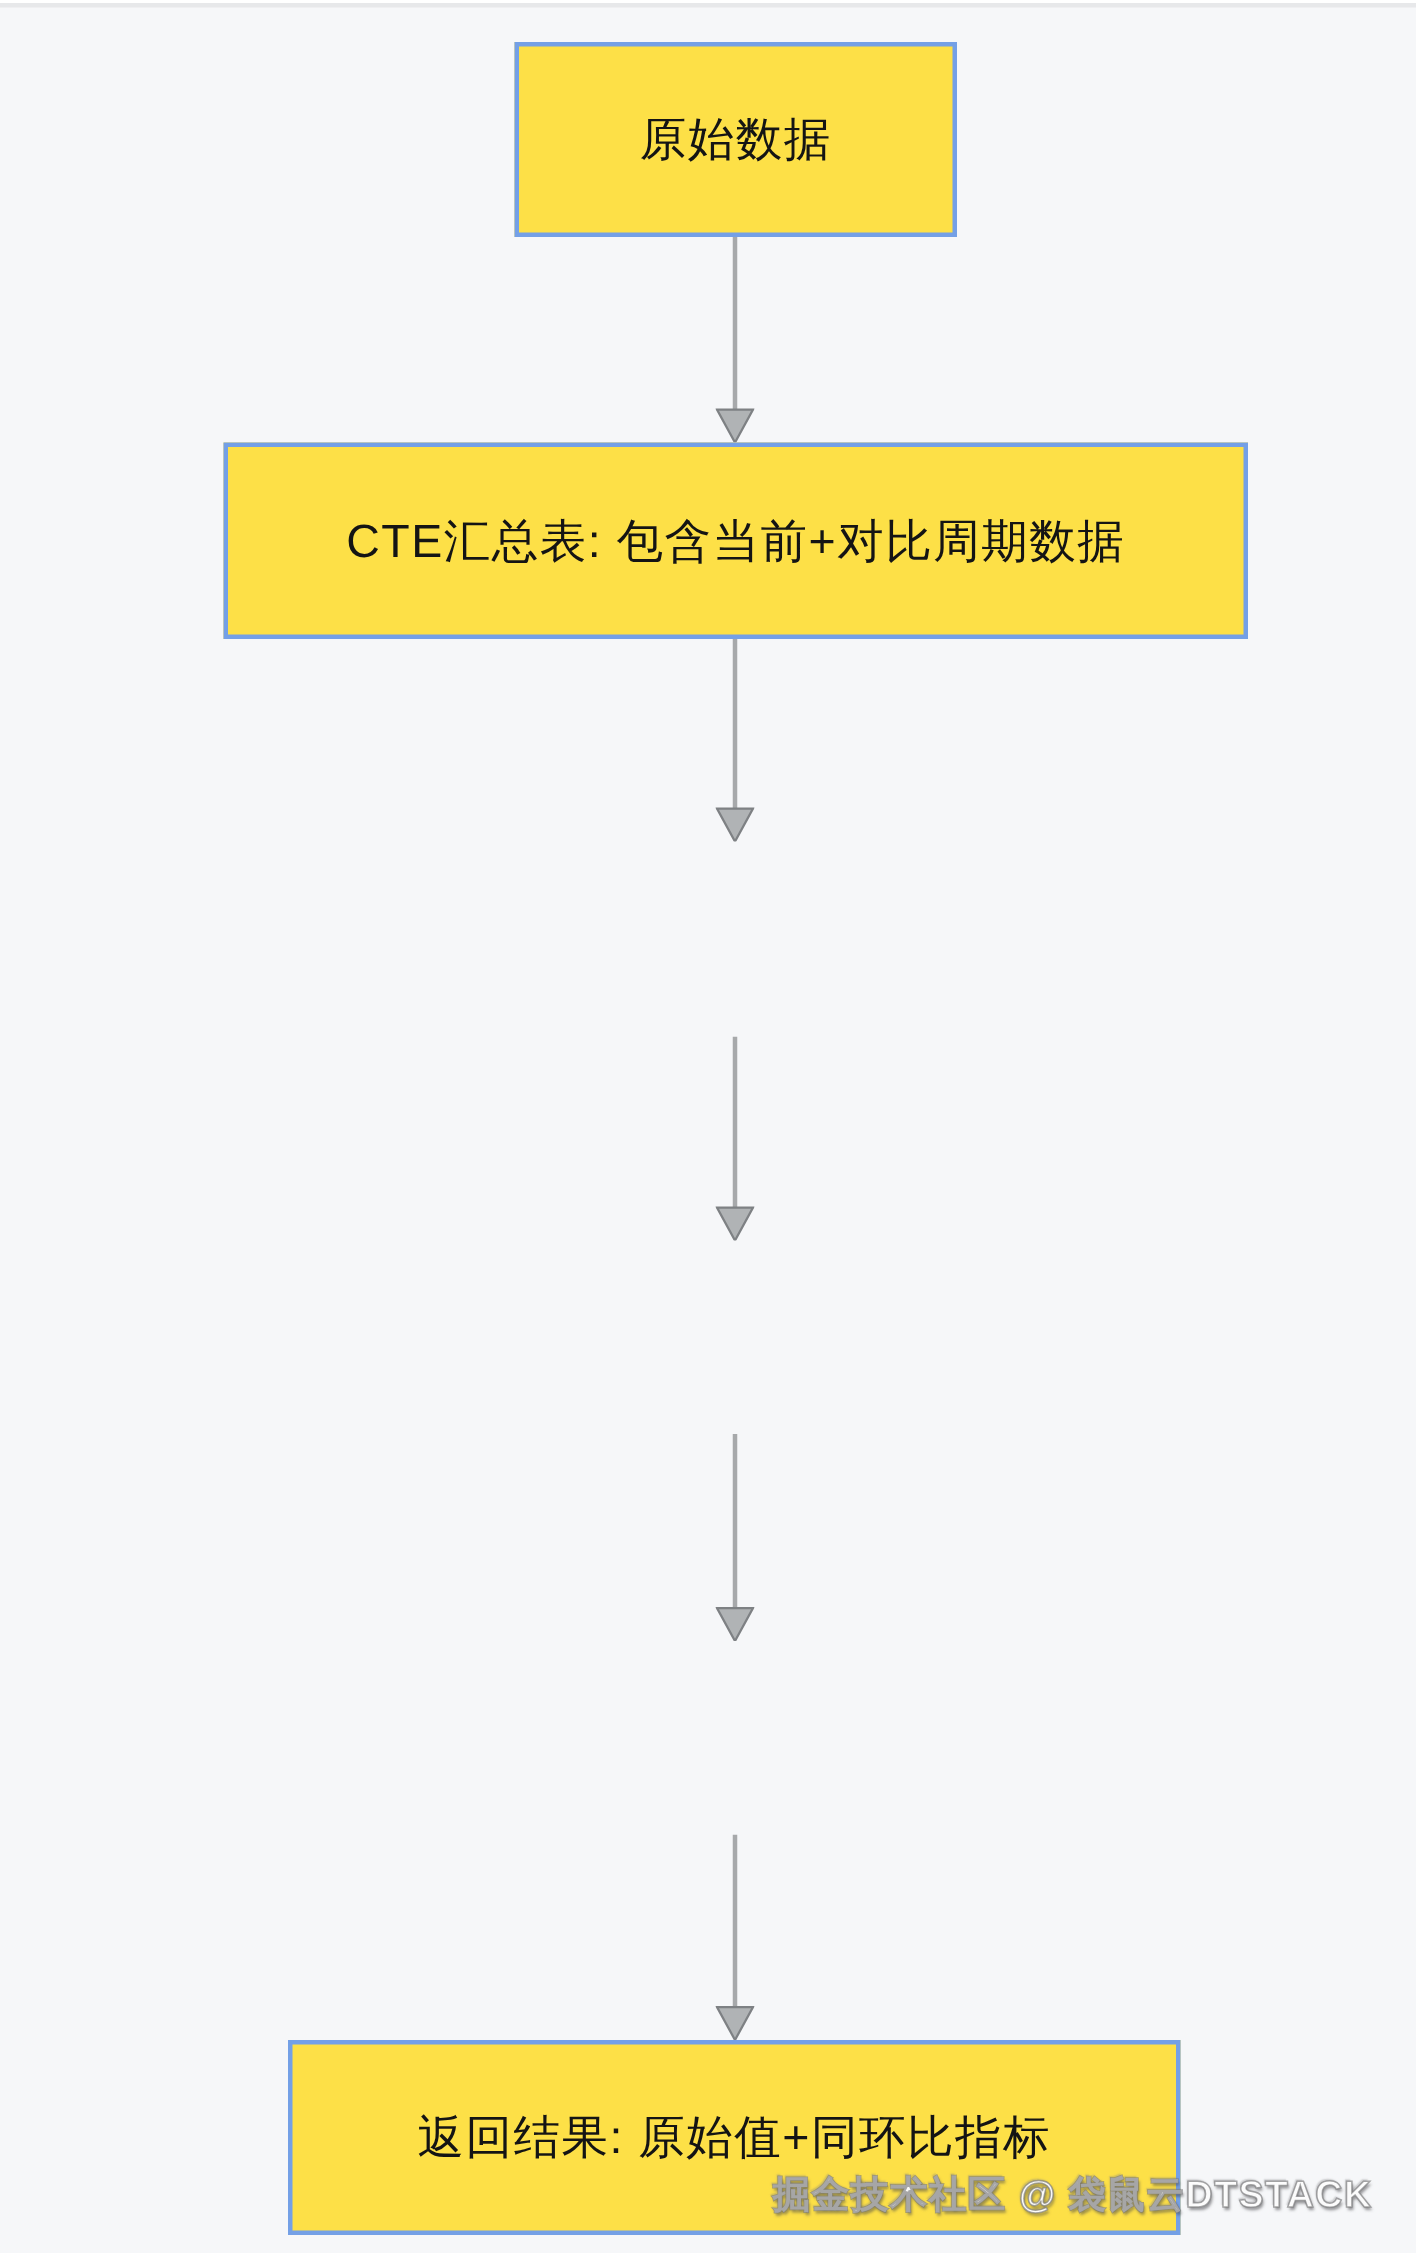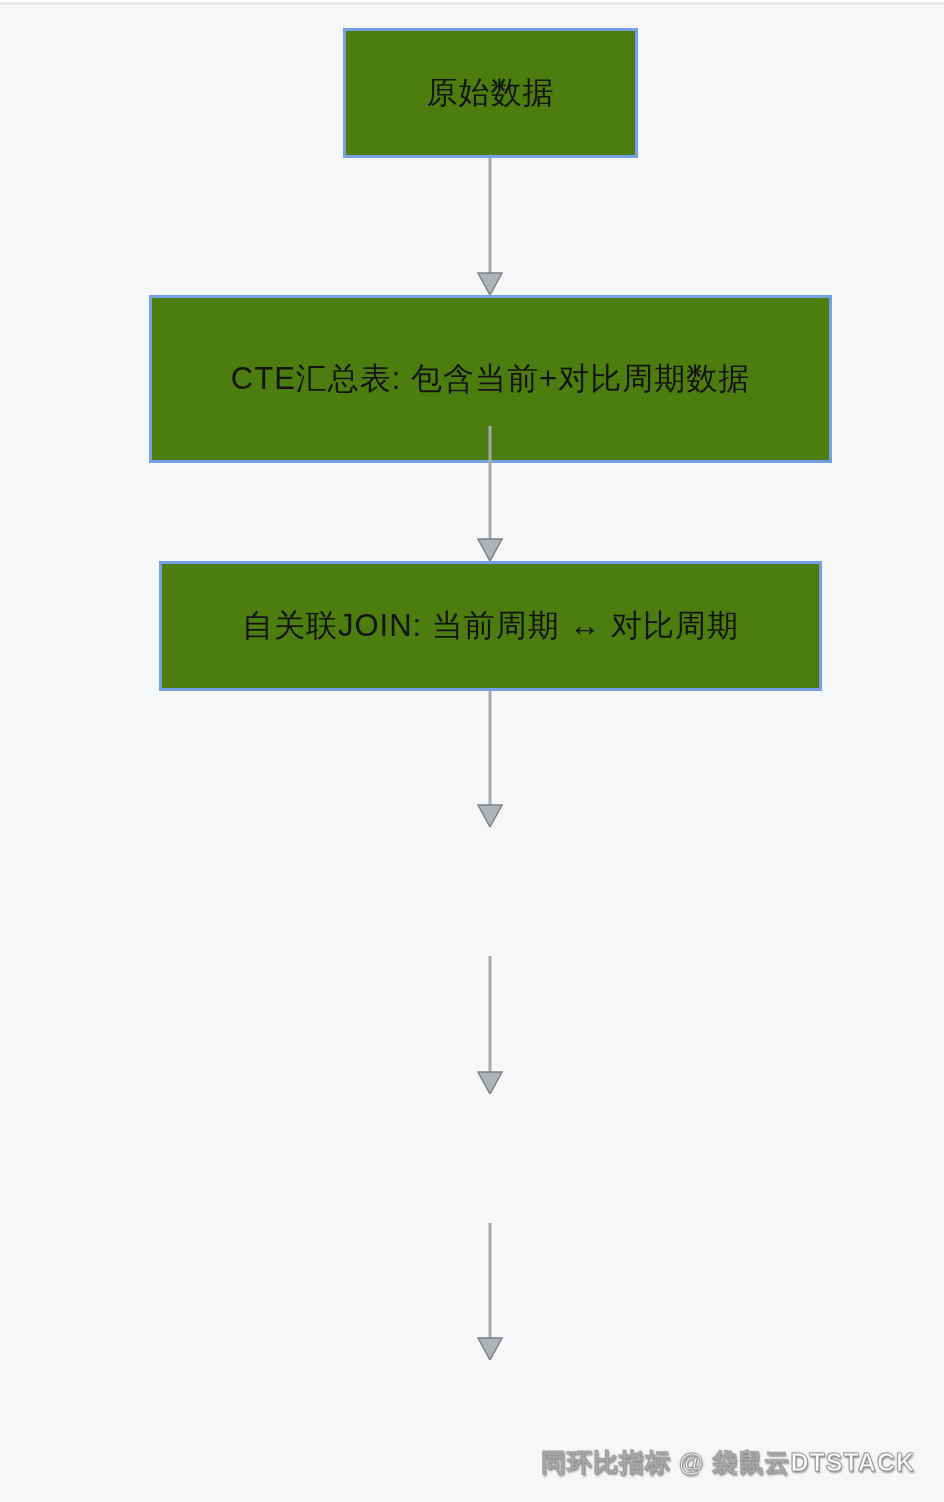--- a/index.html
+++ b/index.html
@@ -23,35 +23,35 @@
   }
   .top-divider {
     position: absolute;
     top: 2px; left: 0;
     width: 100%; height: 3px;
     background: #e7e8ea;
   }
   .node {
     position: absolute;
     box-sizing: border-box;
-    background: #4d7c0f;
+    background: #fde047;
     border: 3px solid #74a0e6;
     display: flex;
     align-items: center;
     justify-content: center;
   }
   .node-label {
     font-size: 31px;
     letter-spacing: 1px;
     color: #141414;
     white-space: nowrap;
     text-align: center;
   }
   .n1 { left: 343px; top: 28px;   width: 295px; height: 130px; }
-  .n2 { left: 149px; top: 295px;  width: 683px; height: 168px; }
+  .n2 { left: 149px; top: 295px;  width: 683px; height: 131px; }
   .n3 { left: 159px; top: 561px;  width: 663px; height: 130px; }
   .n4 { left: 226px; top: 827px;  width: 529px; height: 129px; }
   .n5 { left: 277px; top: 1094px; width: 426px; height: 129px; }
   .n6 { left: 192px; top: 1360px; width: 595px; height: 130px; }
 
   .arrow {
     position: absolute;
     left: 477px;
     width: 26px;
   }
@@ -97,23 +97,20 @@
     <span class="node-label">CTE汇总表: 包含当前+对比周期数据</span>
   </div>
 
   <div class="arrow a2">
     <svg viewBox="0 0 26 135" preserveAspectRatio="none">
       <line x1="13" y1="0" x2="13" y2="114" stroke="#a7a9ab" stroke-width="3"></line>
       <polygon points="1,113 25,113 13,135" fill="#b0b3b5" stroke="#7e8184" stroke-width="1.5"></polygon>
     </svg>
   </div>
 
-  <div class="node n3">
-    <span class="node-label">自关联JOIN: 当前周期 ↔ 对比周期</span>
-  </div>
 
   <div class="arrow a3">
     <svg viewBox="0 0 26 136" preserveAspectRatio="none">
       <line x1="13" y1="0" x2="13" y2="115" stroke="#a7a9ab" stroke-width="3"></line>
       <polygon points="1,114 25,114 13,136" fill="#b0b3b5" stroke="#7e8184" stroke-width="1.5"></polygon>
     </svg>
   </div>
 
 
   <div class="arrow a4">
@@ -124,15 +121,18 @@
   </div>
 
 
   <div class="arrow a5">
     <svg viewBox="0 0 26 137" preserveAspectRatio="none">
       <line x1="13" y1="0" x2="13" y2="116" stroke="#a7a9ab" stroke-width="3"></line>
       <polygon points="1,115 25,115 13,137" fill="#b0b3b5" stroke="#7e8184" stroke-width="1.5"></polygon>
     </svg>
   </div>
 
+  <div class="node n6">
+    <span class="node-label">返回结果: 原始值+同环比指标</span>
+  </div>
 
-  <div class="watermark">同环比指标 @ 袋鼠云DTSTACK</div>
+  <div class="watermark">掘金技术社区 @ 袋鼠云DTSTACK</div>
 </div>
 
 </body></html>

